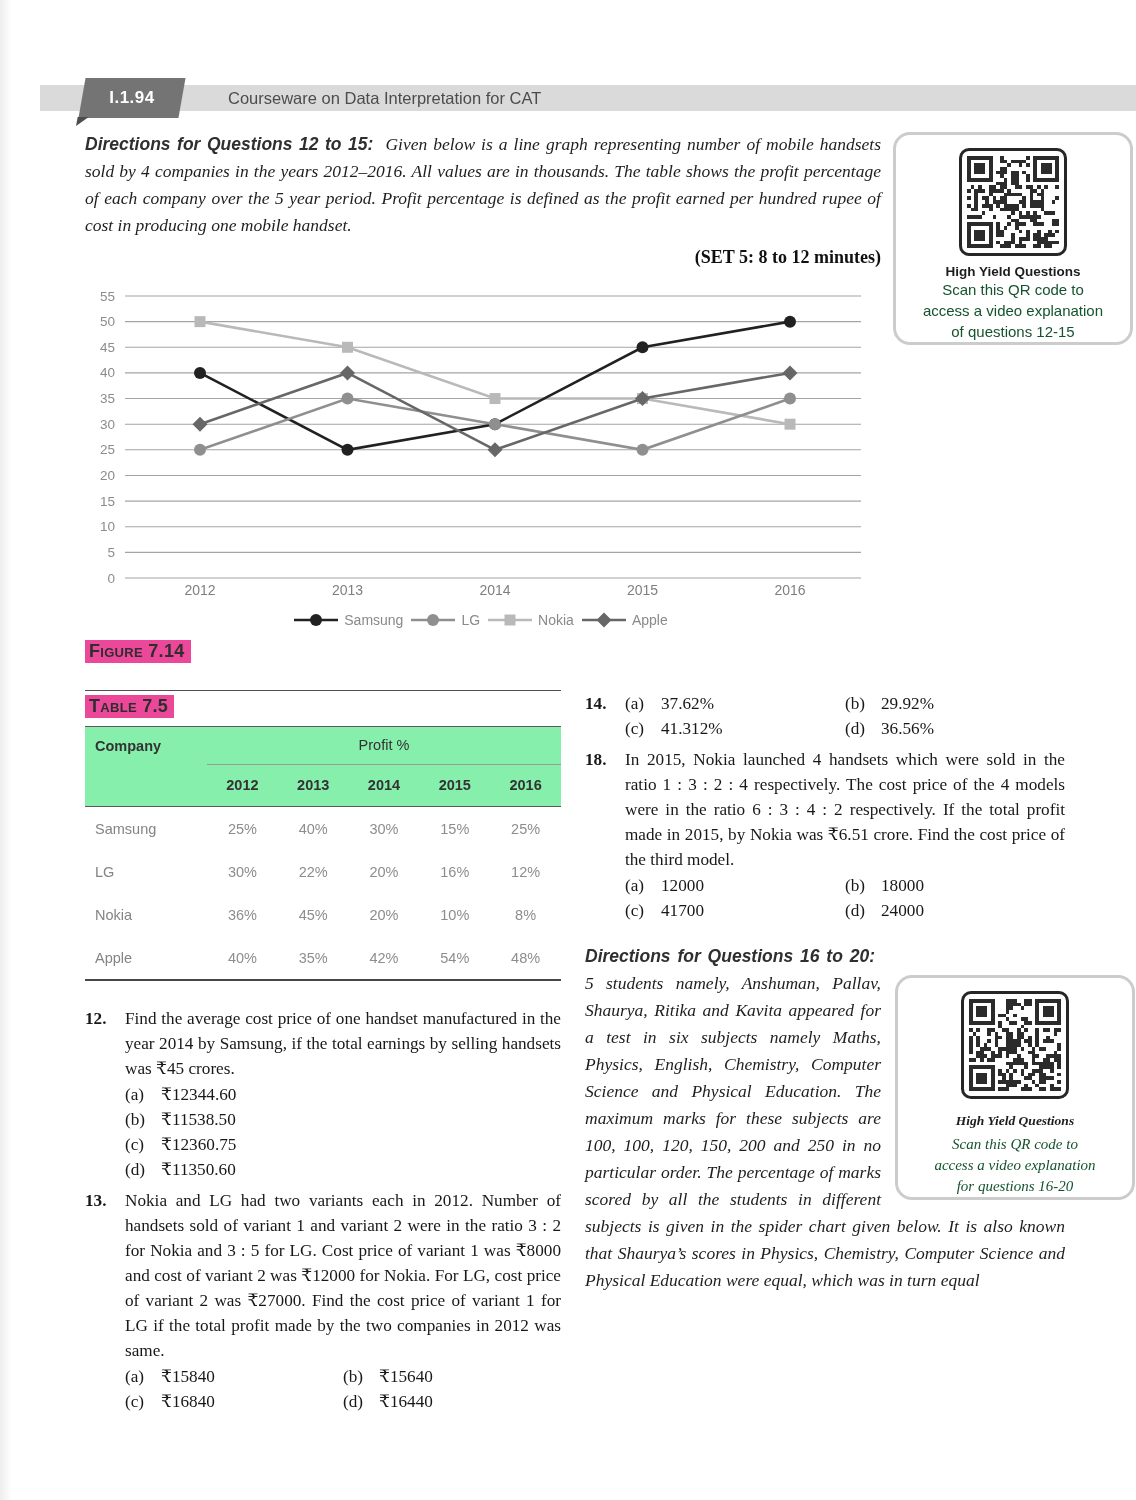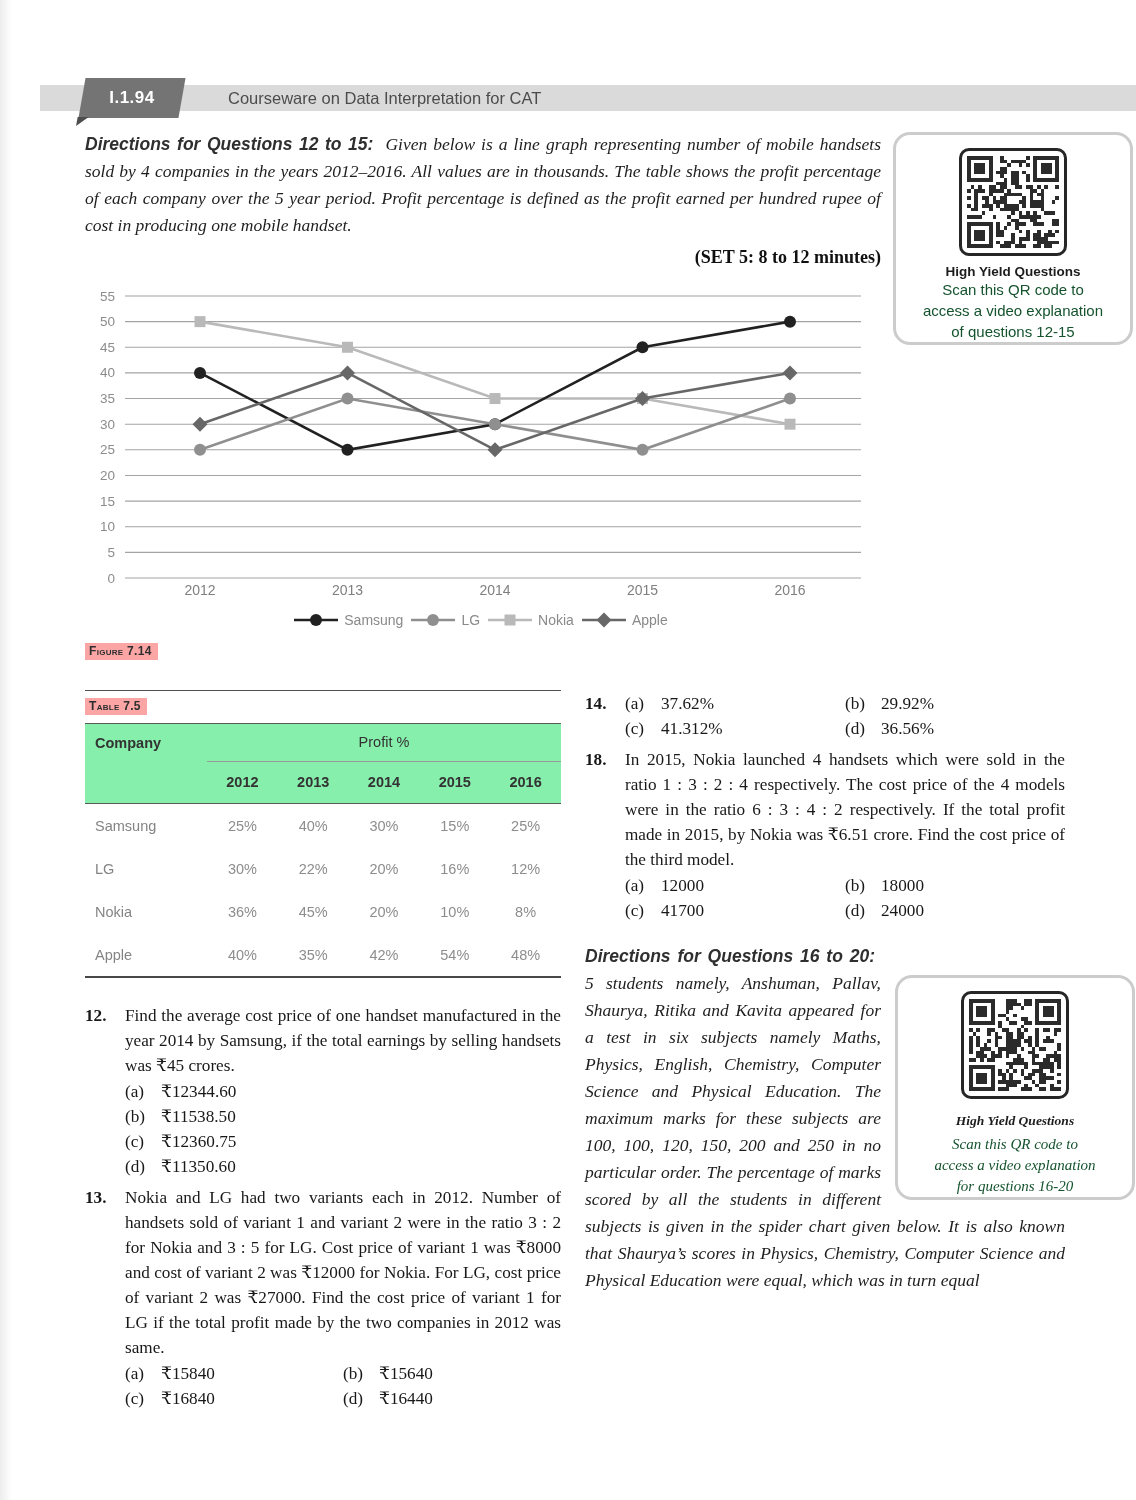--- a/index.html
+++ b/index.html
@@ -57,22 +57,22 @@
   .qr-title { margin-top:8px; font-weight:bold; font-size:13.5px; color:#1d1d1d; }
   .qr-caption { font-size:15px; line-height:1.4; color:#14532d; }
 
   
   .chart-wrap { position:absolute; left:85px; top:286px; width:792px; }
   .legend { display:flex; justify-content:center; align-items:center; gap:8px; margin-top:8px; }
   .legend-item { display:flex; align-items:center; gap:6px; }
   .legend-label { font-size:14px; color:#8a8a8a; }
 
   .hl {
-    background:#fca5a5; padding:1px 6px 2px 4px;
-    font-variant:small-caps; font-weight:bold; font-size:12px; color:#2e2e2e; letter-spacing:0.3px;
+    background:#ec4899; padding:1px 6px 2px 4px;
+    font-variant:small-caps; font-weight:bold; font-size:18px; color:#2e2e2e; letter-spacing:0.3px;
   }
   .fig-caption { position:absolute; left:85px; top:641px; }
 
   
   .col-left  { position:absolute; left:85px;  top:690px; width:476px; }
   .col-right { position:absolute; left:585px; top:690px; width:480px; }
 
   
   .table-rule { border-top:1.5px solid #4f4f4f; padding-top:5px; }
   table.profit { width:100%; border-collapse:collapse; margin-top:9px; font-size:14.5px; }

